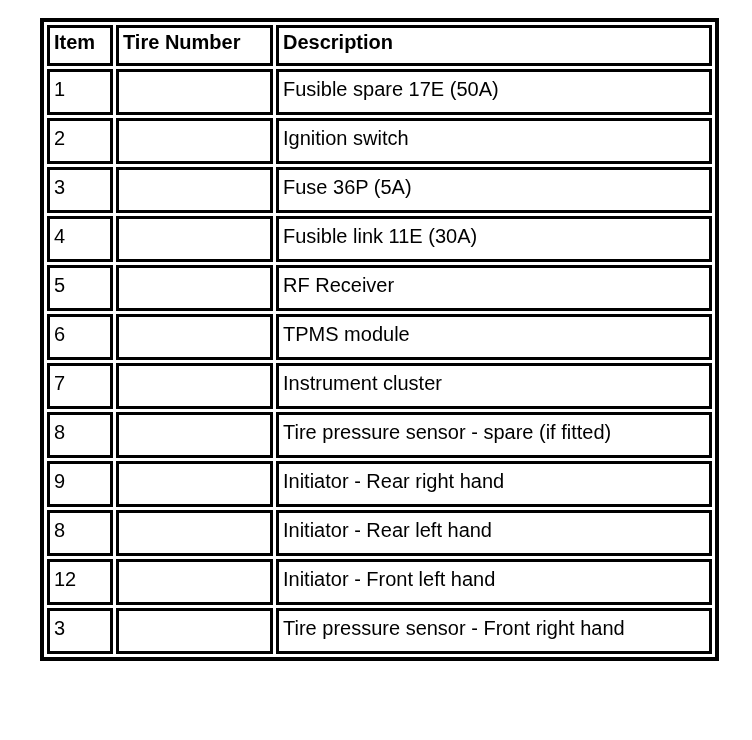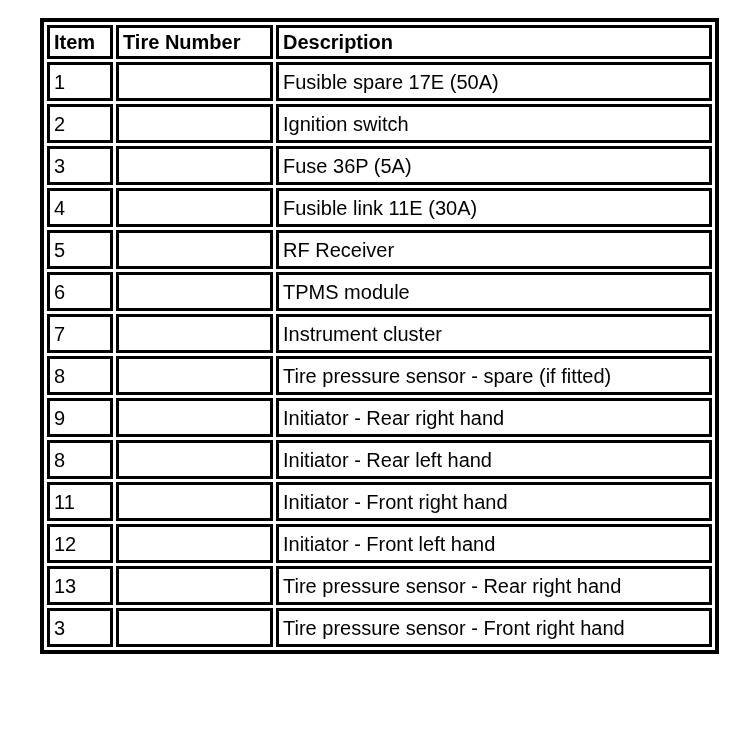--- a/index.html
+++ b/index.html
@@ -25,21 +25,21 @@
     background: #ffffff;
     table-layout: fixed;
   }
   table.parts-table th,
   table.parts-table td {
     border: 3px solid #000000;
     background: #ffffff;
     font-size: 20px;
     line-height: 22px;
     height: 31px;
-    padding: 1px 3px 1px 4px;
+    padding: 1px 3px 8px 4px;
     vertical-align: middle;
     overflow: hidden;
     white-space: nowrap;
   }
   table.parts-table th {
     font-weight: bold;
     height: 26px;
     text-align: left;
   }
   table.parts-table th.col-desc {
@@ -113,33 +113,23 @@
         <td class="cell-item">9</td>
         <td class="cell-part"></td>
         <td class="cell-desc">Initiator - Rear right hand</td>
       </tr>
       <tr>
         <td class="cell-item">8</td>
         <td class="cell-part"></td>
         <td class="cell-desc">Initiator - Rear left hand</td>
       </tr>
       <tr>
-        <td class="cell-item">11</td>
-        <td class="cell-part"></td>
-        <td class="cell-desc">Initiator - Front right hand</td>
-      </tr>
-      <tr>
         <td class="cell-item">12</td>
         <td class="cell-part"></td>
         <td class="cell-desc">Initiator - Front left hand</td>
-      </tr>
-      <tr>
-        <td class="cell-item">13</td>
-        <td class="cell-part"></td>
-        <td class="cell-desc">Tire pressure sensor - Rear right hand</td>
       </tr>
       <tr>
         <td class="cell-item">3</td>
         <td class="cell-part"></td>
         <td class="cell-desc">Tire pressure sensor - Front right hand</td>
       </tr>
     </tbody>
 </table>
 
 </body></html>

